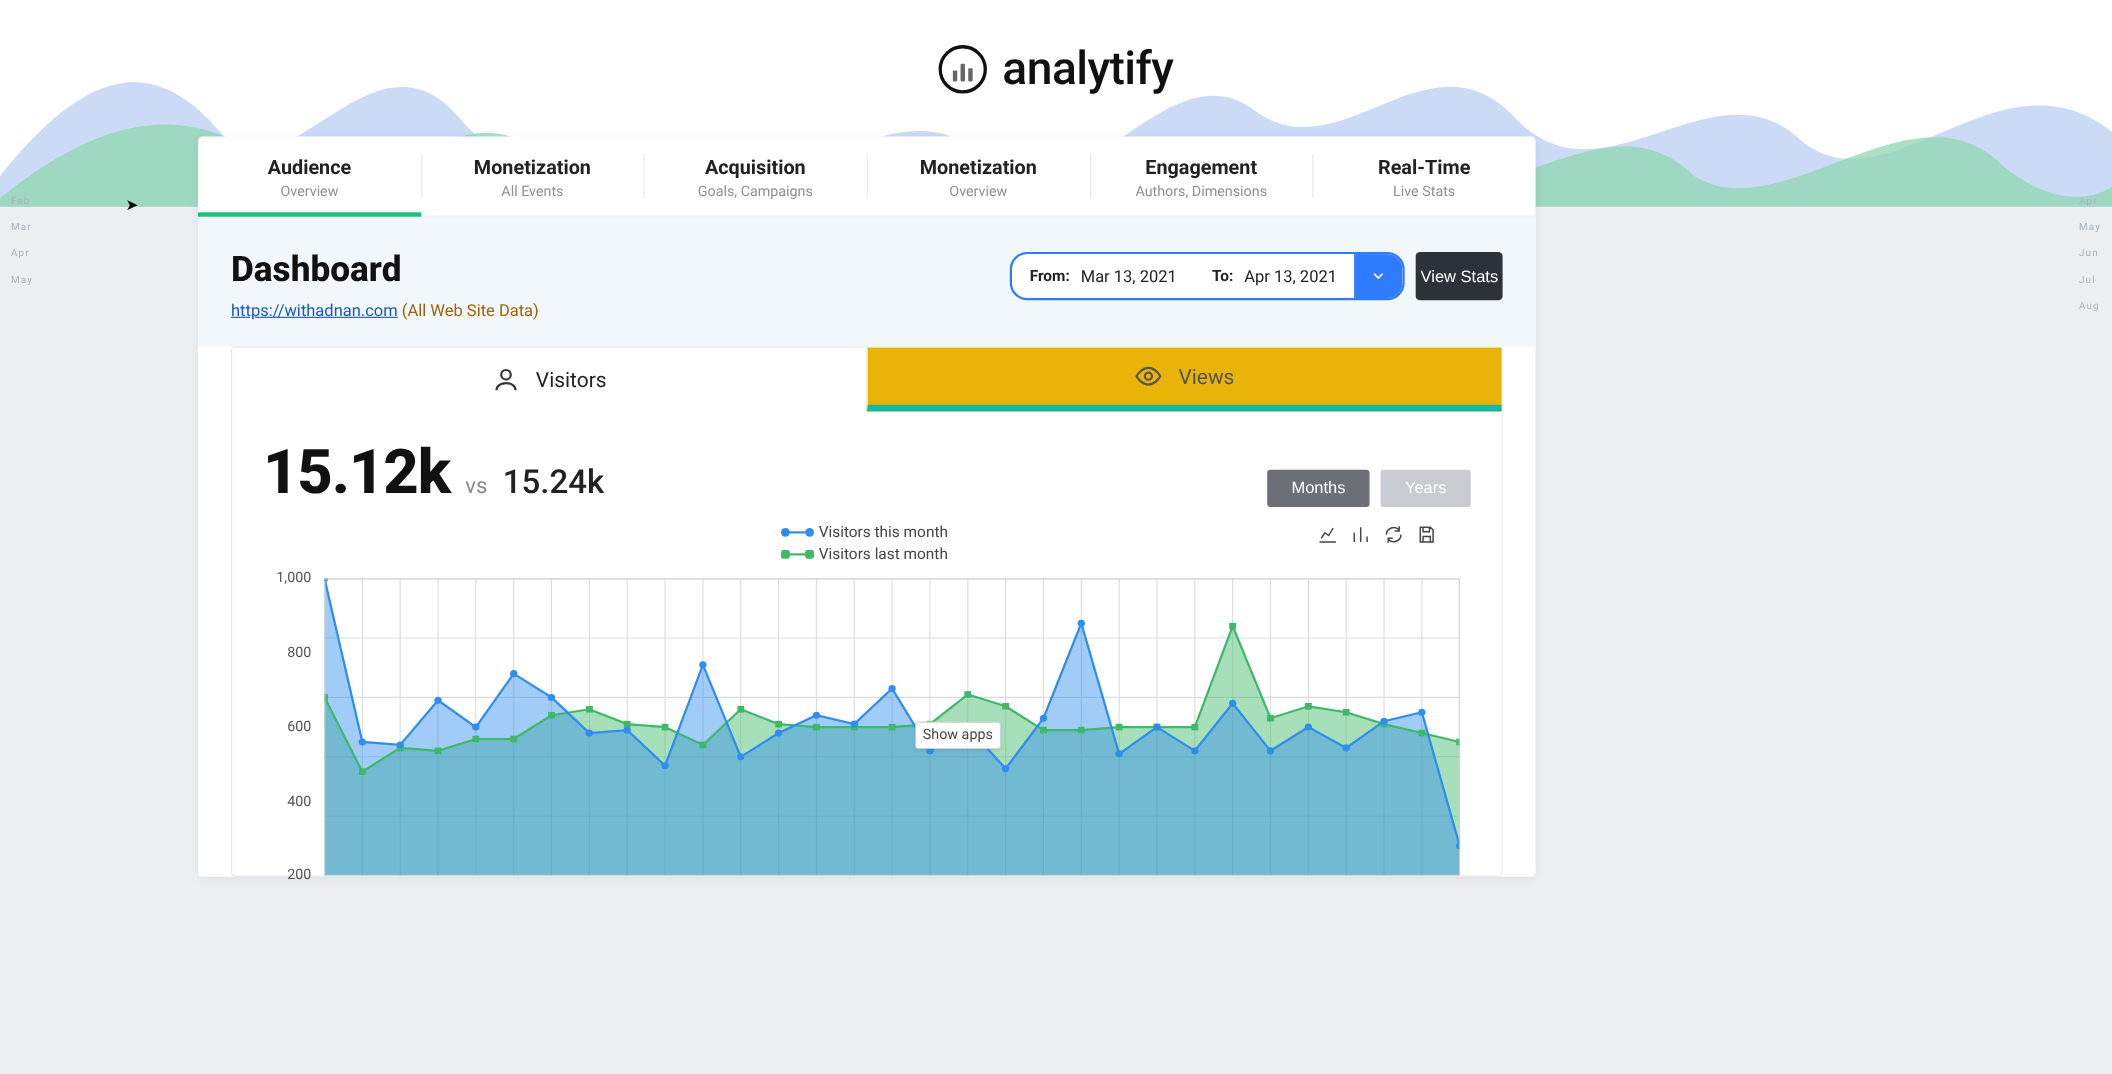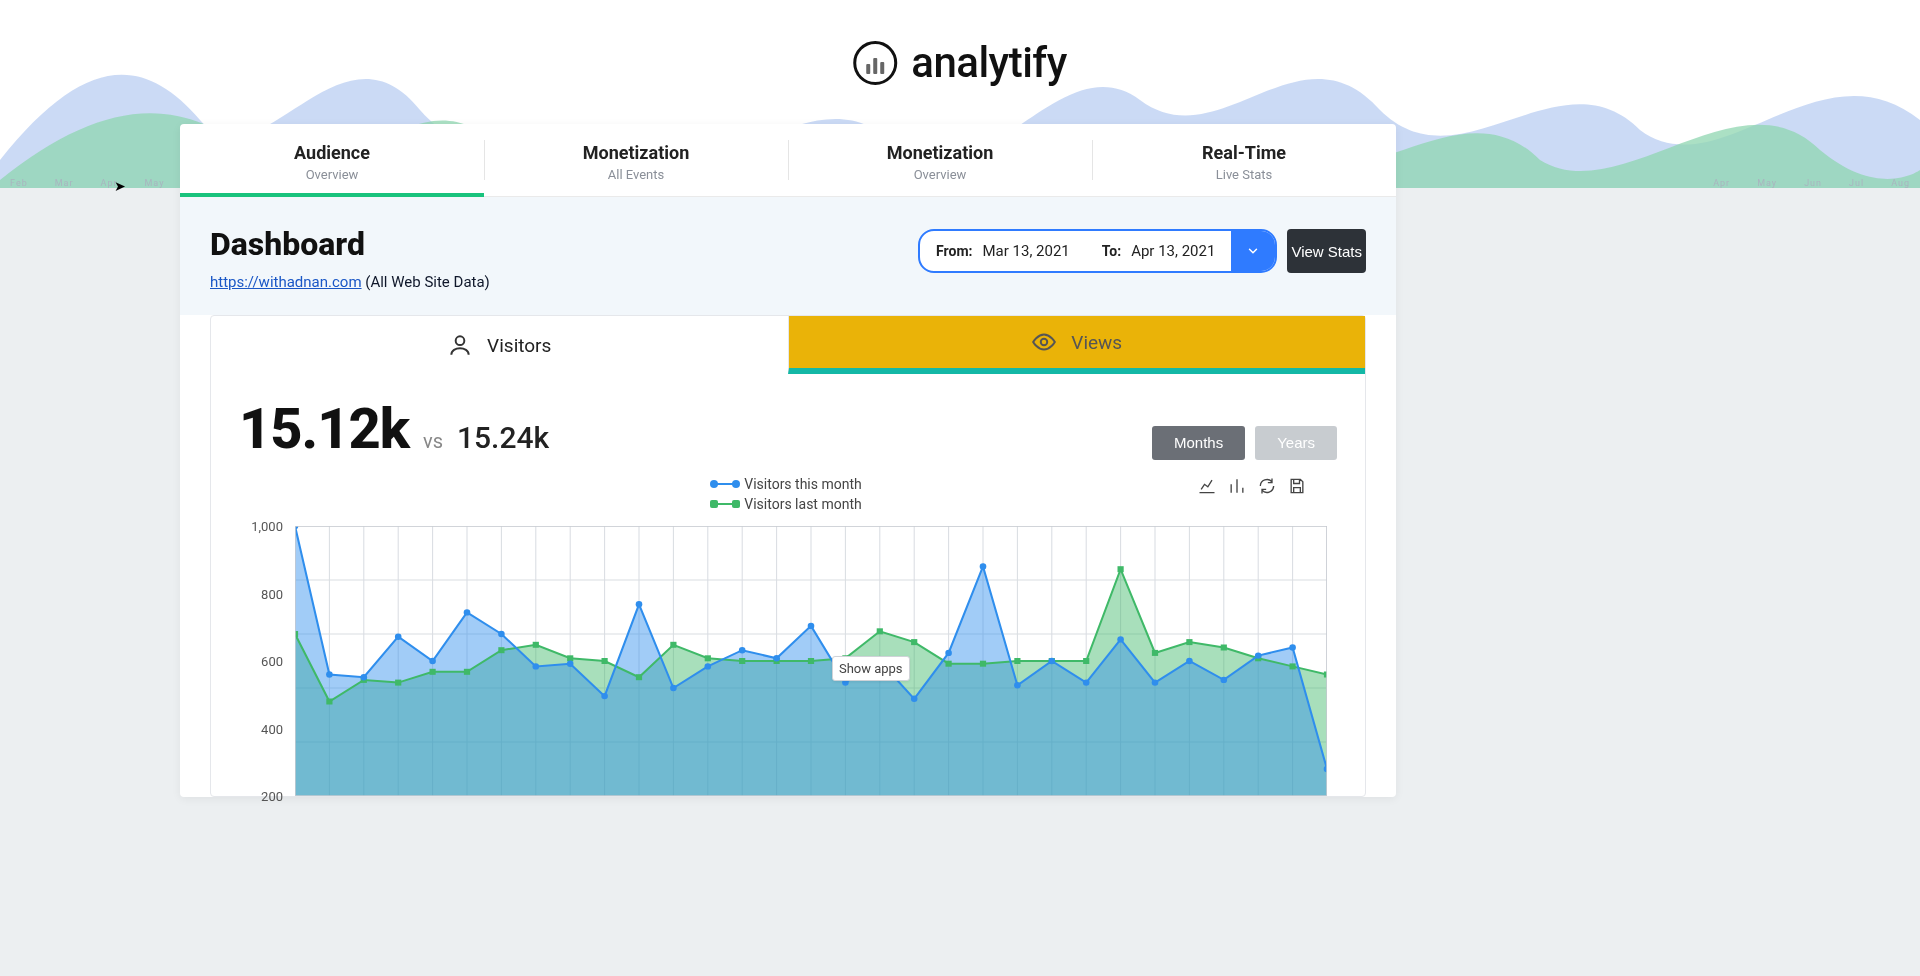--- a/index.html
+++ b/index.html
@@ -27,21 +27,21 @@
 .nav-item + .nav-item::before { content: ""; position: absolute; left: 0; top: 16px; bottom: 16px; width: 1px; background: #e5e5e5; }
 .nav-title { font-size: 18px; font-weight: 700; color: #222; }
 .nav-sub { font-size: 13px; color: #8a8f98; margin-top: 4px; }
 .nav-item.active::after { content: ""; position: absolute; left: 0; right: 0; bottom: -1px; height: 4px; background: #19c37d; }
 
 
 .dash-head { padding: 28px 30px 24px; background: #f2f7fb; display: flex; justify-content: space-between; align-items: flex-start; }
 .dash-title { font-size: 32px; font-weight: 800; color: #111; }
 .dash-sub { margin-top: 10px; font-size: 15px; }
 .dash-sub a { color: #1a57c6; text-decoration: underline; }
-.dash-sub .grey { color: #0f172a; }
+.dash-sub .grey { color: #a16207; }
 
 .controls { display: flex; gap: 10px; margin-top: 4px; }
 .date-box { display: flex; align-items: center; border: 2px solid #2f7bff; border-radius: 16px; overflow: hidden; background: #fff; height: 44px; }
 .date-seg { padding: 0 16px; display: flex; align-items: center; gap: 10px; height: 100%; }
 .date-seg .lbl { font-weight: 700; font-size: 14px; color: #222; }
 .date-seg .val { font-size: 15px; color: #222; }
 .date-drop { width: 44px; height: 100%; background: #2f7bff; display: flex; align-items: center; justify-content: center; }
 .date-drop svg { width: 14px; height: 14px; }
 .view-btn { height: 44px; padding: 0 4px; background: #2d3238; color: #fff; border: none; border-radius: 4px; font-size: 15px; font-weight: 500; cursor: pointer; }
 
@@ -80,21 +80,21 @@
 .y-tick { position: absolute; right: 6px; font-size: 13px; color: #555; transform: translateY(-50%); }
 .plot { position: absolute; left: 56px; right: 10px; top: 0; bottom: 0; }
 .plot svg { width: 100%; height: 100%; }
 
 .tooltip-badge { position: absolute; background: #fff; border: 1px solid #d0d3d8; border-radius: 3px; padding: 4px 6px; font-size: 13px; color: #444; box-shadow: 0 1px 3px rgba(0,0,0,0.08); }
 
 
 .grey-strip { position: absolute; top: 188px; left: 0; right: 0; height: 788px; background: #eceff1; z-index: 1; }
 
 
-.edge-labels { position: absolute; top: 178px; font-size: 9px; color: #a9b4bf; letter-spacing: 1px; z-index: 4; display: flex; gap: 27px; }
+.edge-labels { position: absolute; top: 178px; font-size: 9px; color: #a9b4bf; letter-spacing: 1px; z-index: 4; display: flex; gap: 14px; flex-direction: column; }
 .edge-labels.left { left: 10px; }
 .edge-labels.right { right: 10px; }
 
 .cursor-ptr { position: absolute; top: 178px; left: 114px; z-index: 5; font-size: 14px; }
 </style>
 </head>
 <body>
 
 <div class="bg-ridge">
   <svg viewBox="0 0 1920 220" preserveAspectRatio="none">
@@ -135,22 +135,30 @@
   <div class="nav">
     <div class="nav-item active">
       <div class="nav-title">Audience</div>
       <div class="nav-sub">Overview</div>
     </div>
     <div class="nav-item">
       <div class="nav-title">Monetization</div>
       <div class="nav-sub">All Events</div>
     </div>
     <div class="nav-item">
+      <div class="nav-title">Acquisition</div>
+      <div class="nav-sub">Goals, Campaigns</div>
+    </div>
+    <div class="nav-item">
       <div class="nav-title">Monetization</div>
       <div class="nav-sub">Overview</div>
+    </div>
+    <div class="nav-item">
+      <div class="nav-title">Engagement</div>
+      <div class="nav-sub">Authors, Dimensions</div>
     </div>
     <div class="nav-item">
       <div class="nav-title">Real-Time</div>
       <div class="nav-sub">Live Stats</div>
     </div>
   </div>
 
   <div class="dash-head">
     <div>
       <div class="dash-title">Dashboard</div>

